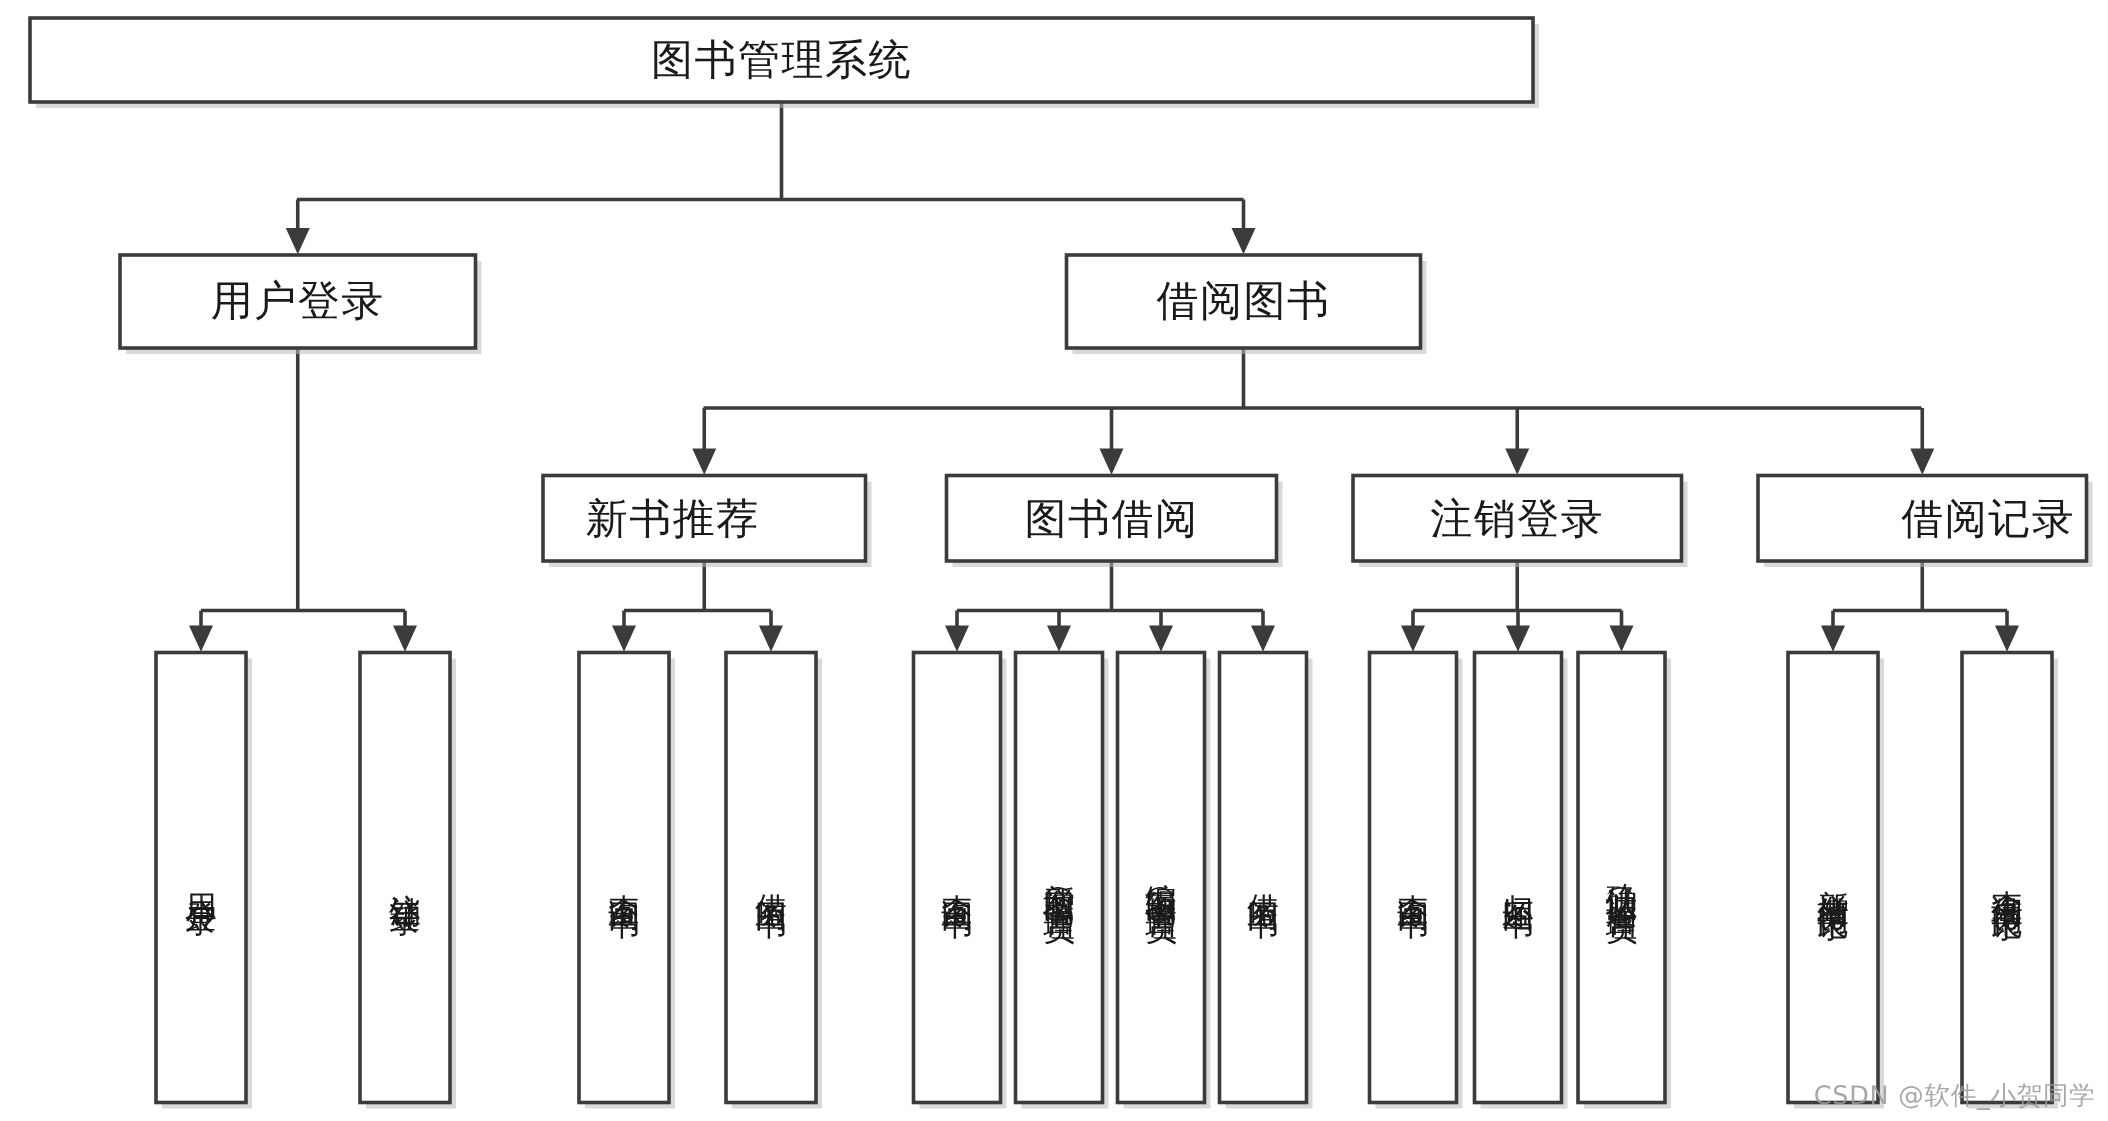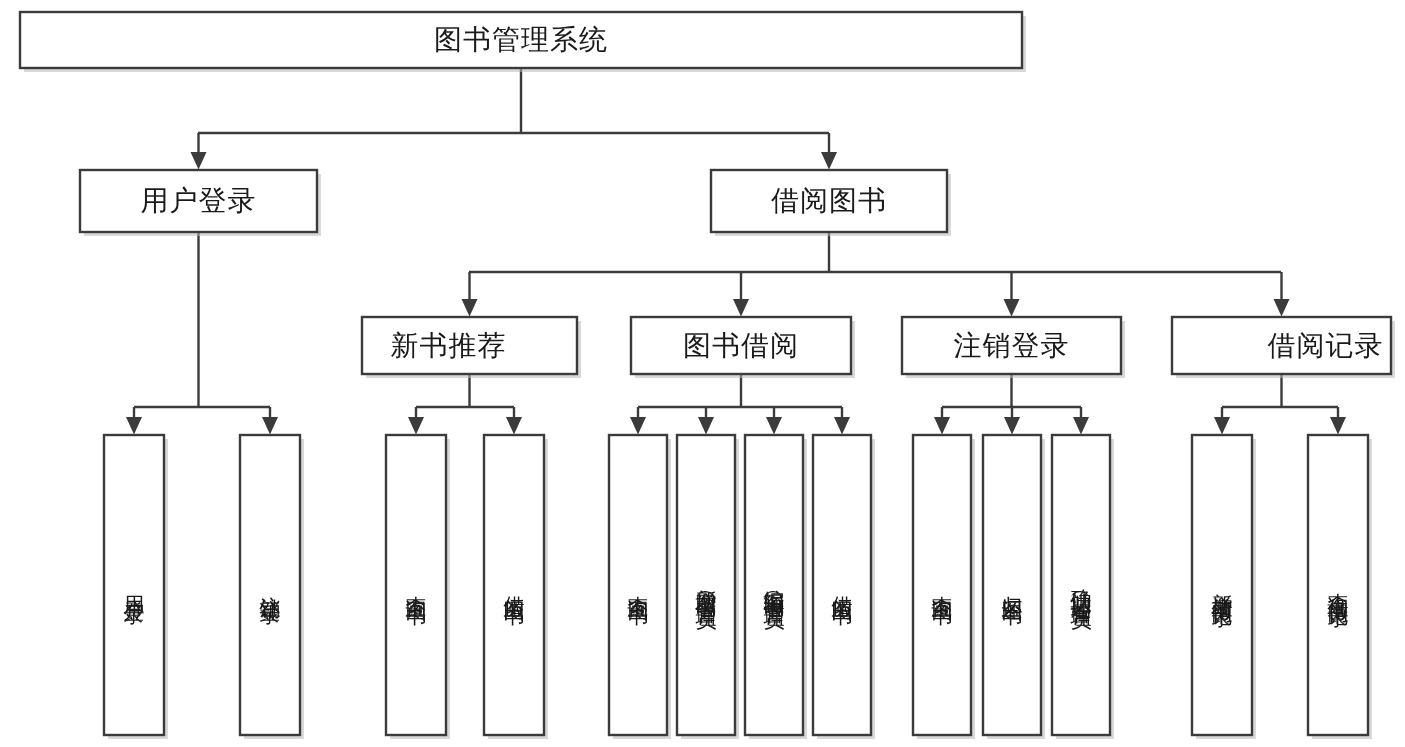--- a/index.html
+++ b/index.html
@@ -254,13 +254,14 @@
         <span class="vlabel-text" style="font-size: 21px;">确认归还（管理员）</span>
       </div>
       <div class="vlabel-wrap" style="left: 1192px; top: 435px; width: 60px; height: 300px;">
         <span class="vlabel-text" style="font-size: 21px;">新增借阅记录</span>
       </div>
       <div class="vlabel-wrap" style="left: 1308px; top: 435px; width: 60px; height: 300px;">
         <span class="vlabel-text" style="font-size: 21px;">查询借阅记录</span>
       </div>
     </div>
 
+  <div id="watermark">CSDN @软件_小贺同学</div>
 </div>
 
 </body></html>

